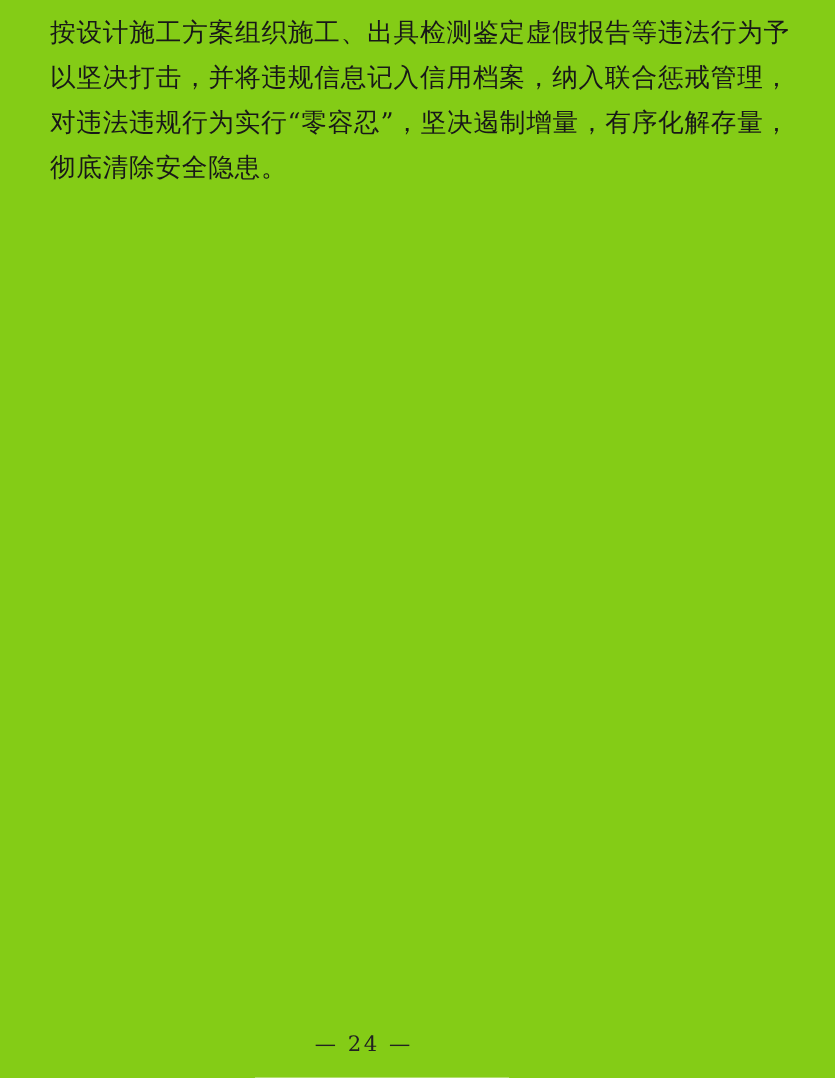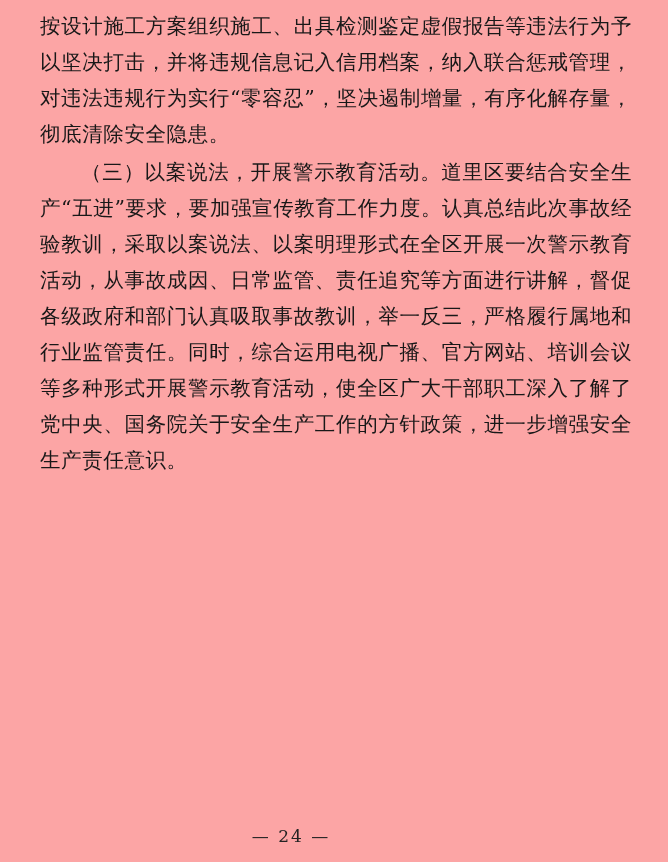--- a/index.html
+++ b/index.html
@@ -14,21 +14,21 @@
     color: #1a1a1a;
     position: relative;
     overflow: hidden;
   }
   #page {
     position: absolute;
     left: 0;
     top: 0;
     width: 668px;
     height: 862px;
-    background: #fca5a5;
+    background: #84cc16;
   }
   .doc-body {
     position: absolute;
     left: 40px;
     top: 8px;
     width: 592px;
   }
   .para {
     font-size: 20.5px;
     line-height: 36px;
@@ -59,20 +59,19 @@
     font-family: "DejaVu Serif", "Liberation Serif", serif;
   }
 </style>
 </head>
 <body>
 
 <div id="page">
 
   <div class="doc-body">
     <p class="para">按设计施工方案组织施工、出具检测鉴定虚假报告等违法行为予以坚决打击，并将违规信息记入信用档案，纳入联合惩戒管理，对违法违规行为实行“零容忍”，坚决遏制增量，有序化解存量，彻底清除安全隐患。</p>
-    <p class="para indent">（三）以案说法，开展警示教育活动。道里区要结合安全生产“五进”要求，要加强宣传教育工作力度。认真总结此次事故经验教训，采取以案说法、以案明理形式在全区开展一次警示教育活动，从事故成因、日常监管、责任追究等方面进行讲解，督促各级政府和部门认真吸取事故教训，举一反三，严格履行属地和行业监管责任。同时，综合运用电视广播、官方网站、培训会议等多种形式开展警示教育活动，使全区广大干部职工深入了解了党中央、国务院关于安全生产工作的方针政策，进一步增强安全生产责任意识。</p>
   </div>
 
   <div class="footer">
     <span class="page-number">— 24 —</span>
   </div>
 
 </div>
 
 </body></html>

